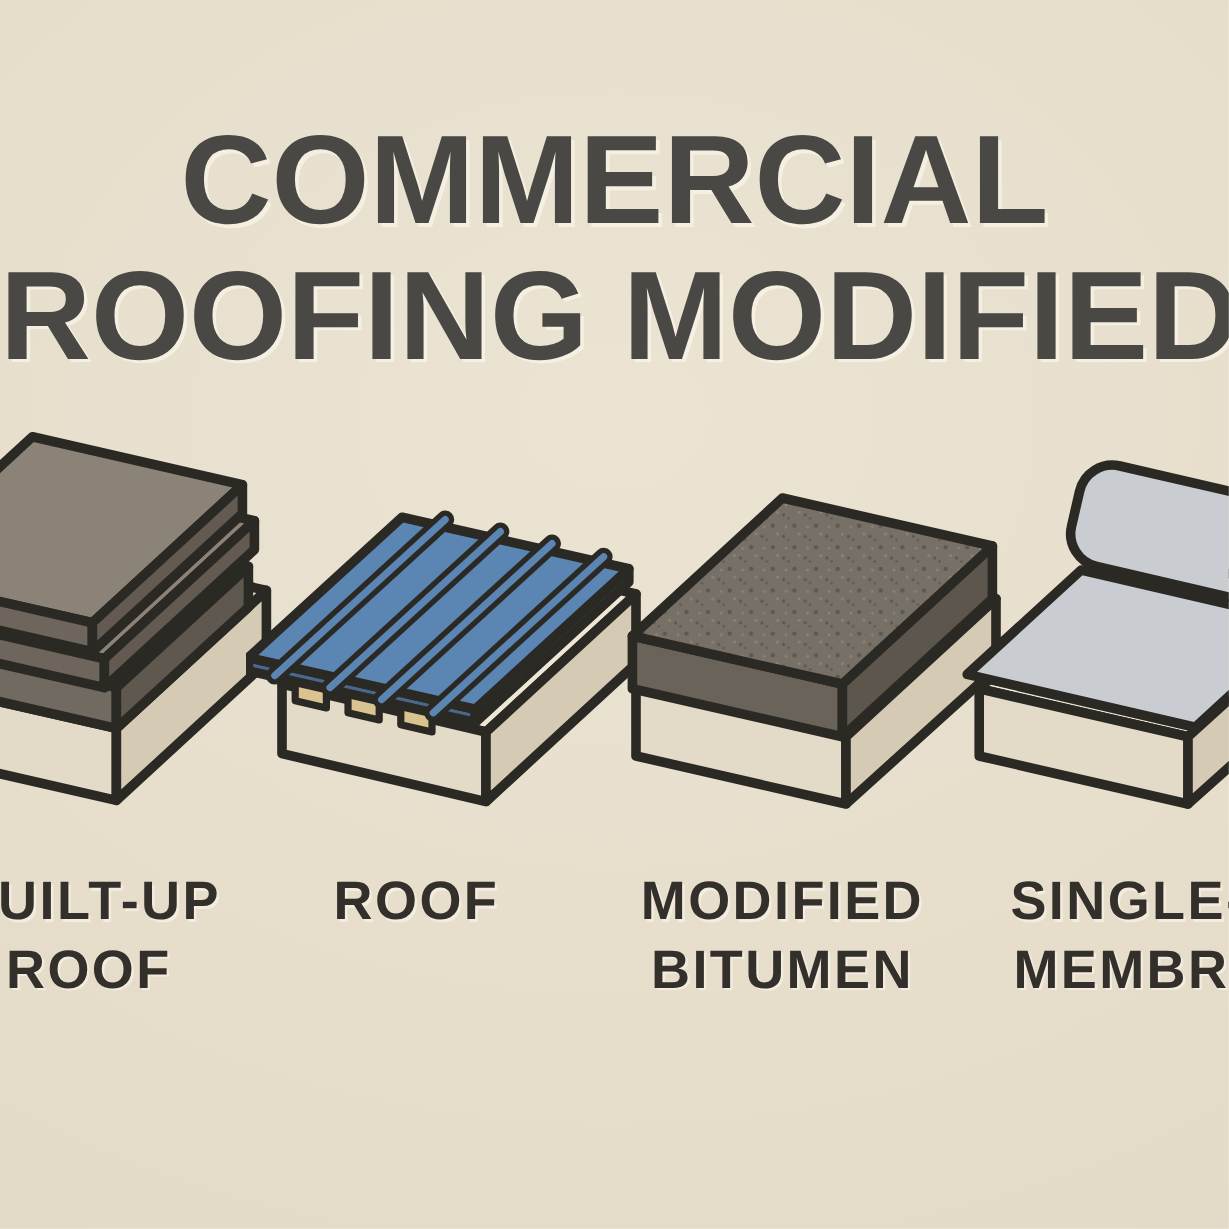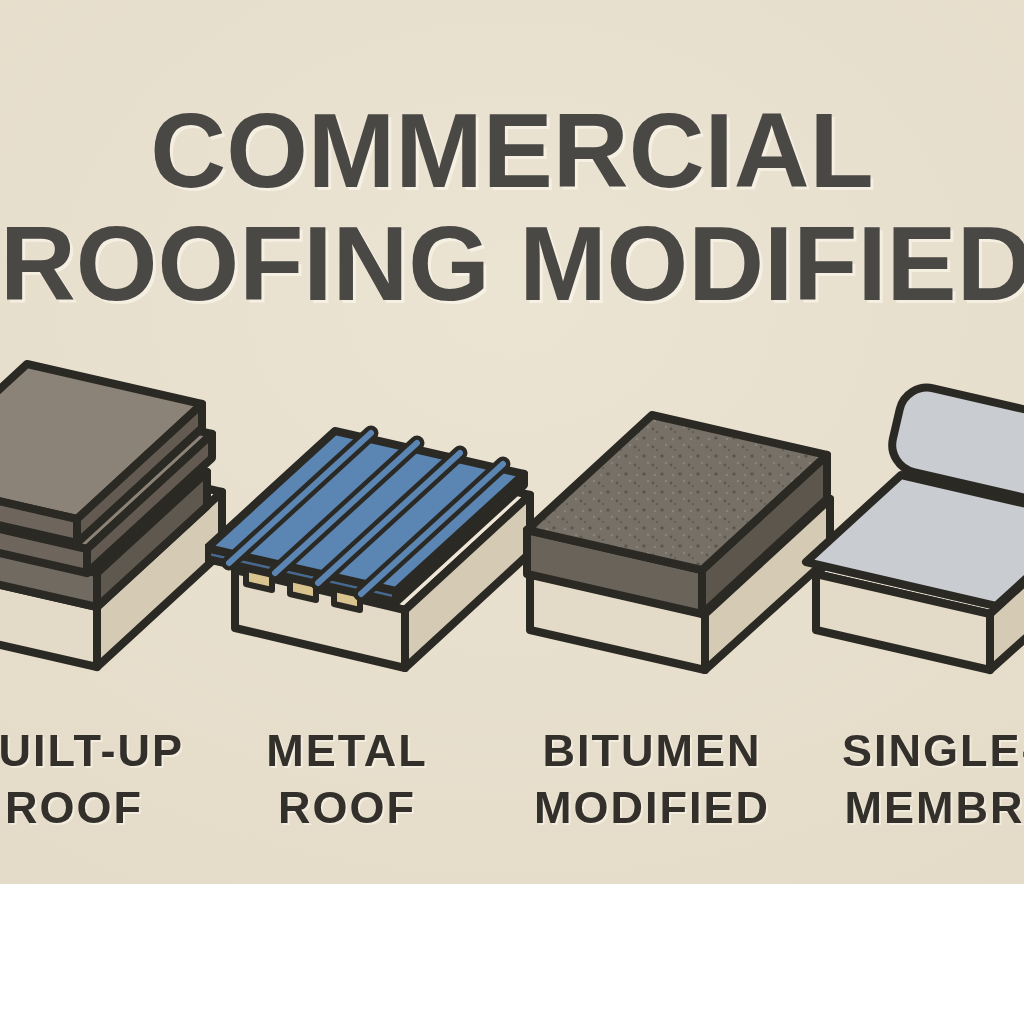--- a/index.html
+++ b/index.html
@@ -1,18 +1,18 @@
 <!DOCTYPE html>
 <html style="--c-bgCenter: #ece4d3; --c-bgEdge: #e3dac7; --c-outline: #2b2924; --c-title: #4a4845; --c-label: #33302b; --c-creamTop: #eee6d6; --c-creamFront: #e3dac8; --c-creamSide: #d5cab4; --c-grayTop: #8c8378; --c-grayFront: #6e665c; --c-graySide: #635b51; --c-darkLayerTop: #7b746a; --c-darkLayerFront: #716a61; --c-darkLayerSide: #5f584e; --c-bitumenTop: #767067; --c-bitumenFront: #6a635a; --c-bitumenSide: #5c564c; --c-bitumenDotDark: #5d574f; --c-bitumenDotLight: #8a847a; --c-blue: #5b85b2; --c-blueDark: #47698f; --c-tan: #d9c490; --c-membrane: #c9cdd1;"><head>
 <meta charset="utf-8">
 <style>
   html,body{margin:0;padding:0;}
   body{font-family:"Liberation Sans","DejaVu Sans",sans-serif;}
   #stage{
-    position:relative;width:1024px;height:884px;overflow:hidden;
+    position:relative;width:1024px;height:1024px;overflow:hidden;
     background:radial-gradient(ellipse 980px 760px at 50% 34%, var(--c-bgCenter), var(--c-bgEdge));
   }
   .title{
     position:absolute;top:24px;left:0;width:100%;
     text-align:center;font-weight:bold;font-size:105px;line-height:113px;
     color:var(--c-title);letter-spacing:0;
     text-shadow:3px 3px 0 rgba(255,252,243,.55);
   }
   .title .tline{display:block;white-space:nowrap;}
   .roof-label{
@@ -131,25 +131,24 @@
     <g>
       <polygon class="ol f-membrane" points="8,206 198,250 293,163 103,119"></polygon>
     </g>
   </svg>
 
   <div class="roof-label" style="left:74px">
     <div>BUILT-UP</div>
     <div>ROOF</div>
   </div>
   <div class="roof-label" style="left:347px">
-    <div>METAL</div>
     <div>ROOF</div>
   </div>
   <div class="roof-label" style="left:652px">
+    <div>MODIFIED</div>
     <div>BITUMEN</div>
-    <div>MODIFIED</div>
   </div>
   <div class="roof-label" style="left:985px">
     <div>SINGLE-PLY</div>
     <div>MEMBRANE</div>
   </div>
 
 </div>
 
 </body></html>

